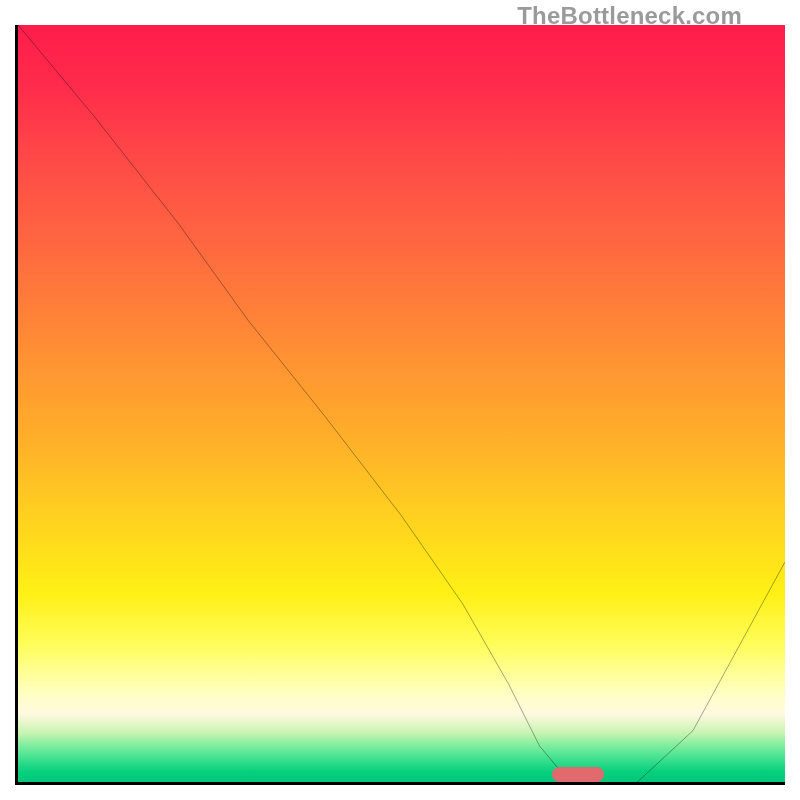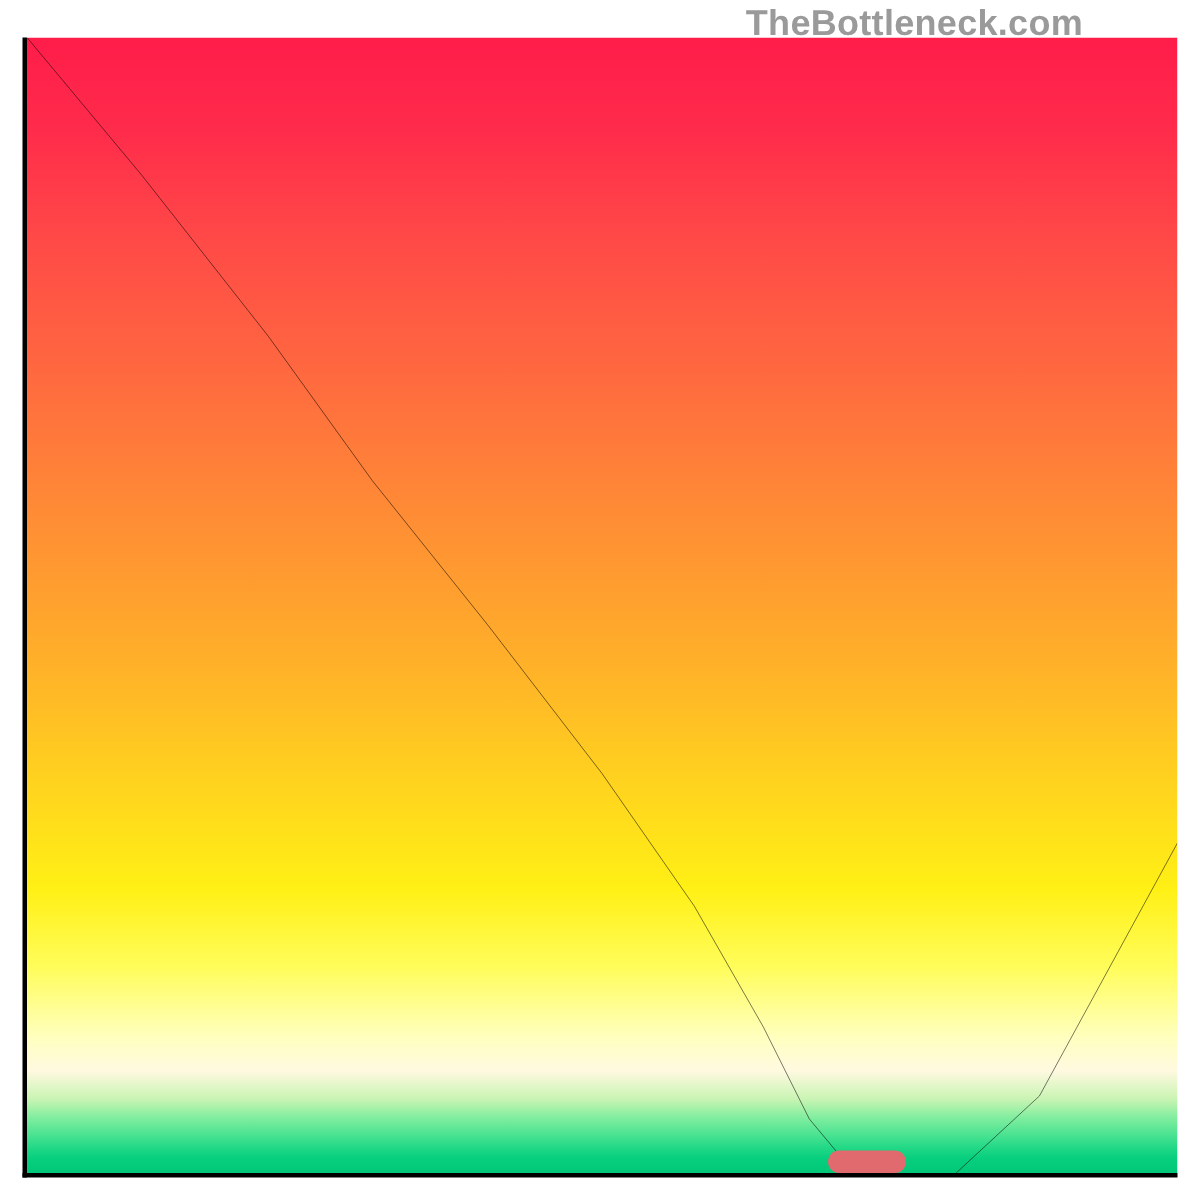--- a/index.html
+++ b/index.html
@@ -7,20 +7,21 @@
     padding: 0;
     width: 800px;
     height: 800px;
     background: #ffffff;
     overflow: hidden;
   }
   .canvas {
     position: relative;
     width: 732px;
     height: 800px;
+    padding-left: 20px;
   }
   .watermark {
     position: absolute;
     top: 2px;
     right: 10px;
     font-family: Arial, Helvetica, sans-serif;
     font-size: 24px;
     font-weight: bold;
     color: #9a9a9a;
     letter-spacing: 0.2px;

